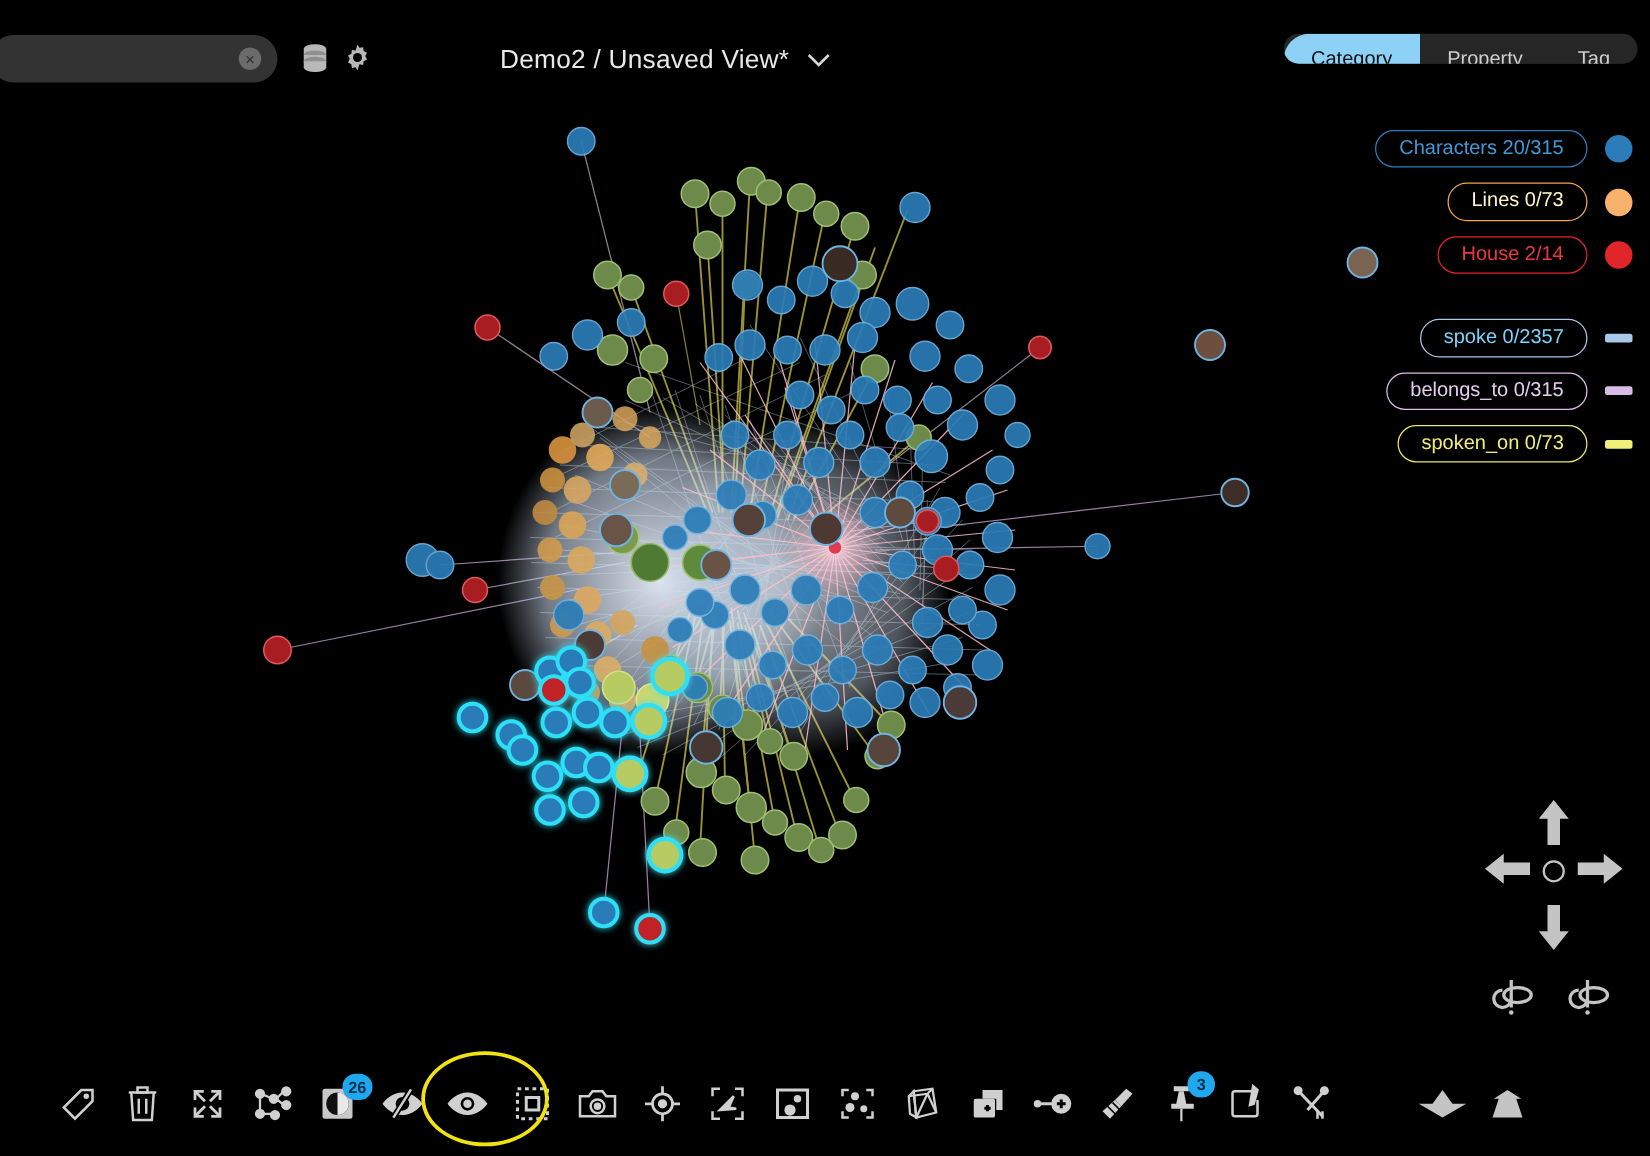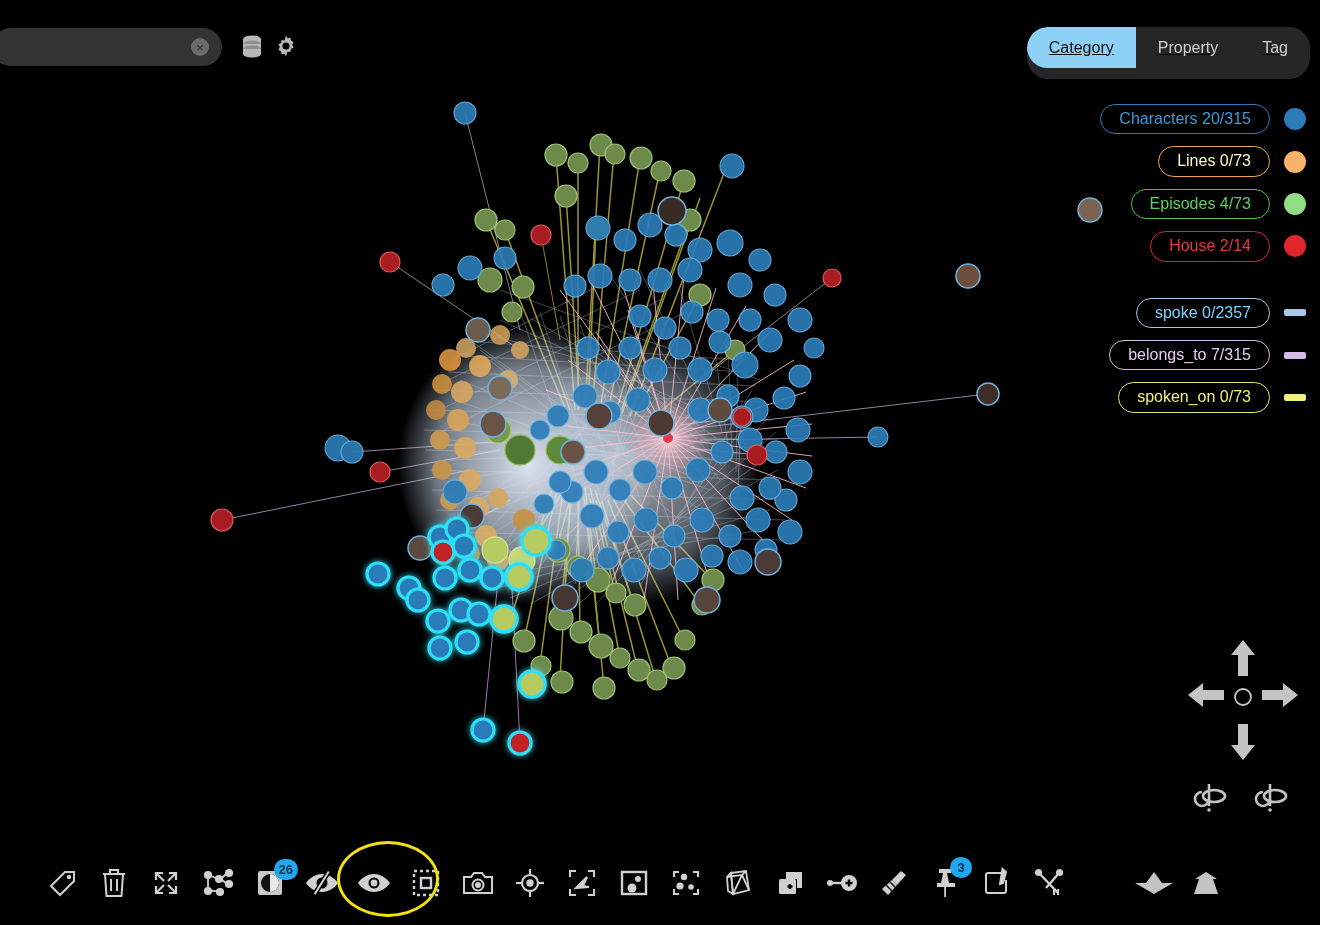--- a/index.html
+++ b/index.html
@@ -32,22 +32,22 @@
   #gear-icon{ left: 274px; top: 34px; }
 
   #view-title {
     position: absolute; left: 400px; top: 32px; height: 32px;
     display: flex; align-items: center; gap: 14px; cursor: pointer;
   }
   #view-title .txt { color: #e8e8e8; font-size: 21px; letter-spacing: .2px; white-space: nowrap; }
 
   
   #tabs {
-    position: absolute; right: 10px; top: 27px; height: 52px;
-    background: #262626; border-radius: 21px; display: flex; overflow: hidden; text-decoration: underline;
+    position: absolute; right: 10px; top: 27px; height: 24px;
+    background: #262626; border-radius: 21px; display: flex; overflow: hidden;
   }
   .tab {
     display: flex; align-items: center; justify-content: center;
     padding: 0 22px; font-size: 16px; color: #cfcfcf; cursor: pointer;
     background: #262626; height: 41px; white-space: nowrap;
   }
   .tab.active { background: #8dd1f7; color: #101010; }
   .tab:first-child { border-radius: 21px 0 0 21px; }
   .tab:last-child  { border-radius: 0 21px 21px 0; }
 
@@ -523,59 +523,61 @@
       </svg>
     </div>
 
     <div class="topbar-icon" id="gear-icon">
       <svg width="24" height="24" viewBox="0 0 24 24" fill="#b8b8b8">
         <path d="M12 1.6l1.5 2.6 3-.5.4 3 2.7 1.4-1.4 2.7 1.4 2.7-2.7 1.4-.4 3-3-.5L12 22.4l-1.5-2.6-3 .5-.4-3-2.7-1.4L5.8 13l-1.4-2.7 2.7-1.4.4-3 3 .5z"></path>
         <circle cx="12" cy="12" r="3.6" fill="#000"></circle>
       </svg>
     </div>
 
+    <div id="view-title">
+      <span class="txt">Demo2 / Unsaved View*</span>
+      <svg width="20" height="12" viewBox="0 0 20 12">
+        <path d="M2 2 L10 10 L18 2" fill="none" stroke="#d8d8d8" stroke-width="2"></path>
+      </svg>
+    </div>
 
     <div id="tabs">
       <div class="tab active">Category</div>
       <div class="tab">Property</div>
       <div class="tab">Tag</div>
     </div>
   </div>
 
   <div id="legend">
 
     <div class="legend-row">
       <div class="legend-pill" style="border-color:#2b7cb8;color:#3f9ad8">Characters 20/315</div>
       <div class="legend-swatch" style="background:#2b7cb8"></div>
     </div>
 
     <div class="legend-row">
       <div class="legend-pill" style="border-color:#f0a550;color:#fef9c3">Lines 0/73</div>
       <div class="legend-swatch" style="background:#f9b26b"></div>
     </div>
 
-    <div class="legend-row">
-      <div class="legend-pill" style="border-color:#4fbf4f;color:#5ecf5e">Episodes 4/73</div>
-      <div class="legend-swatch" style="background:#90dd85"></div>
-    </div>
 
     <div class="legend-row">
       <div class="legend-pill" style="border-color:#e0262b;color:#e83a3a">House 2/14</div>
       <div class="legend-swatch" style="background:#e0262b"></div>
     </div>
 
     <div class="legend-gap"></div>
 
     <div class="legend-row">
       <div class="legend-pill" style="border-color:#a8c8ea;color:#7dd3fc">spoke 0/2357</div>
       <div class="legend-bar" style="background:#a8c8ea"></div>
     </div>
 
     <div class="legend-row">
-      <div class="legend-pill" style="border-color:#d8bce8;color:#e2cdef">belongs_to 7/315</div>
+      <div class="legend-pill" style="border-color:#d8bce8;color:#e2cdef">belongs_to 0/315</div>
       <div class="legend-bar" style="background:#d8bce8"></div>
     </div>
 
     <div class="legend-row">
       <div class="legend-pill" style="border-color:#e8e76a;color:#f0ef7a">spoken_on 0/73</div>
       <div class="legend-bar" style="background:#f0ef7a"></div>
     </div>
   </div>
 
   <div id="navpad">

